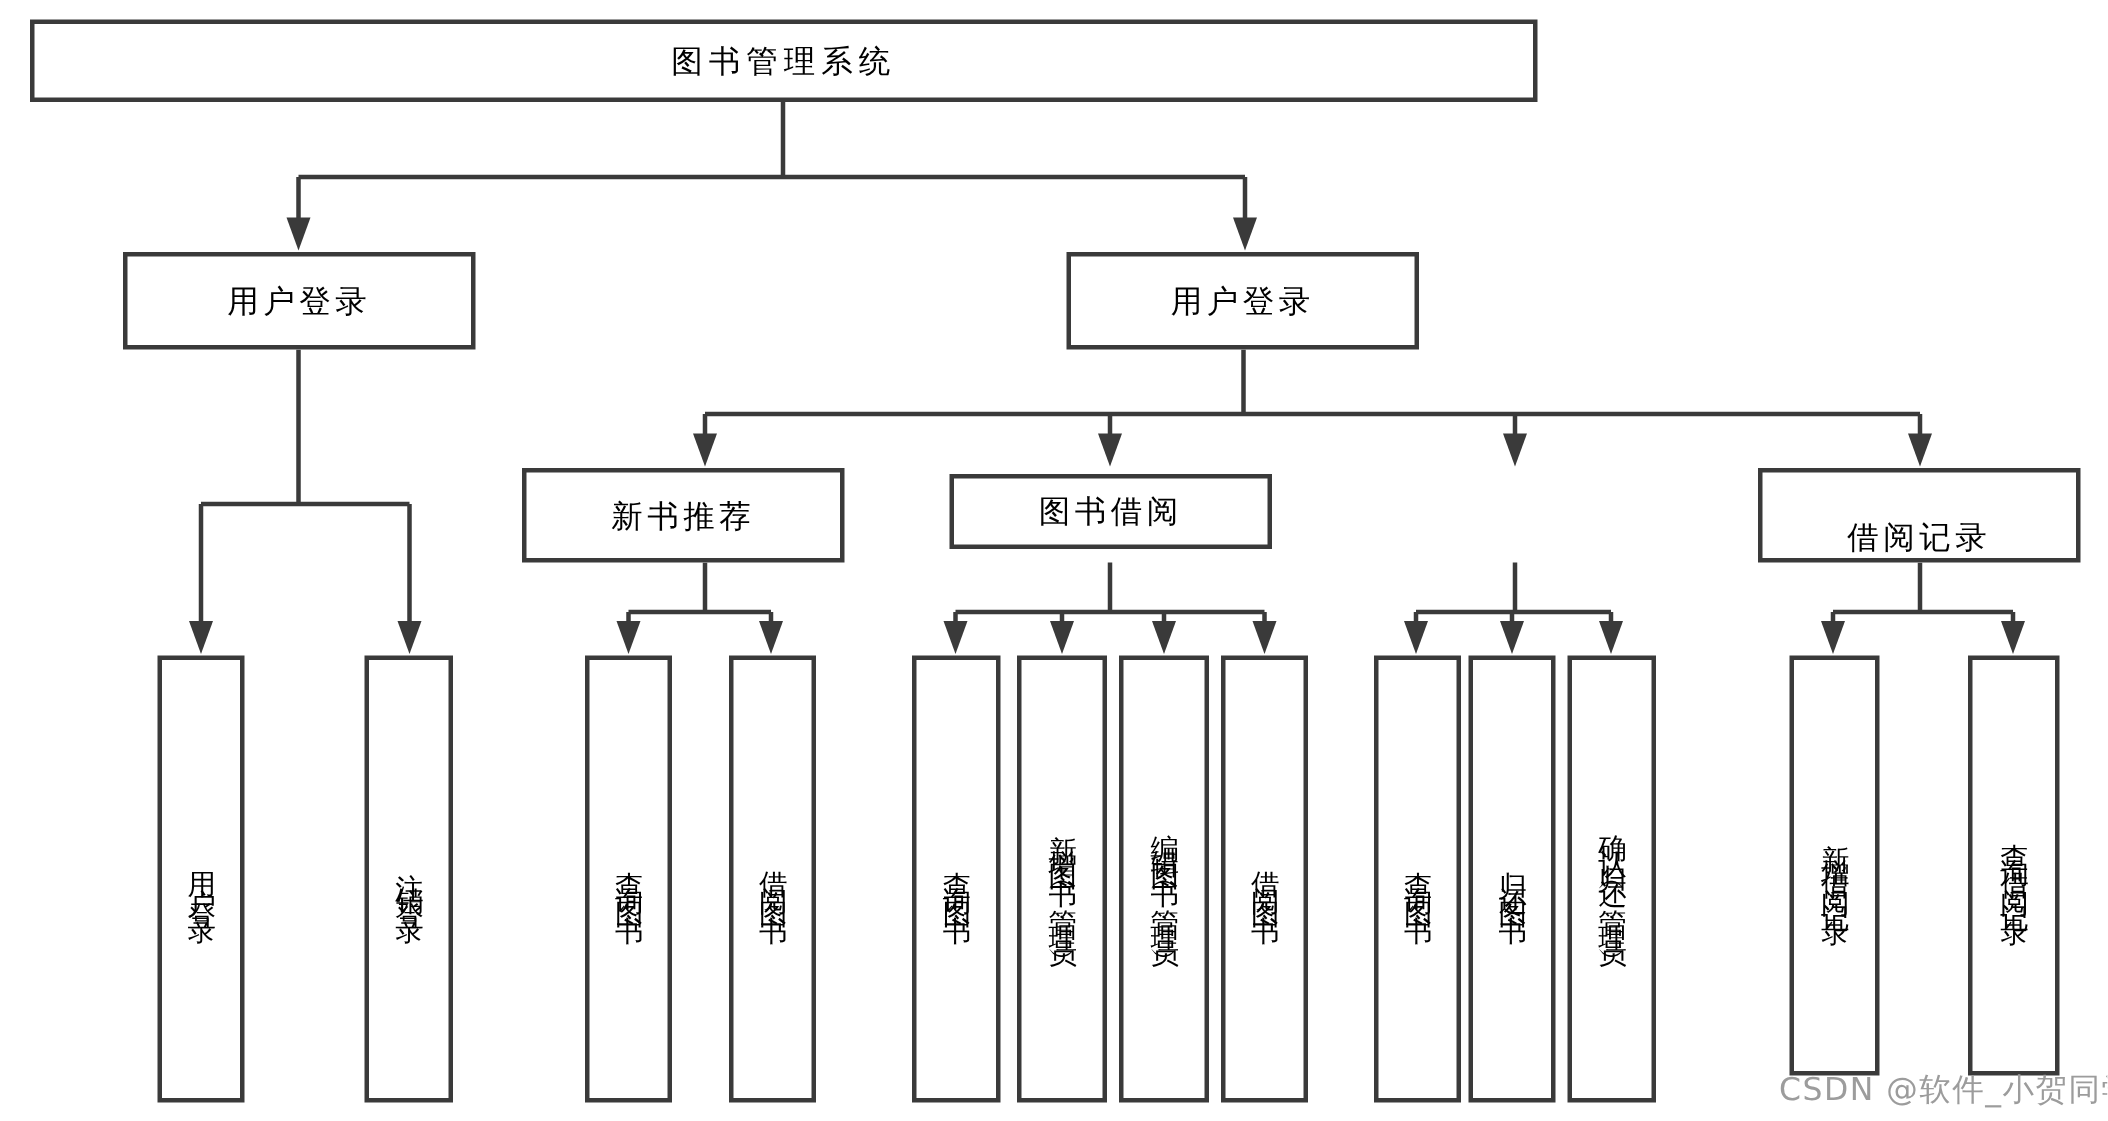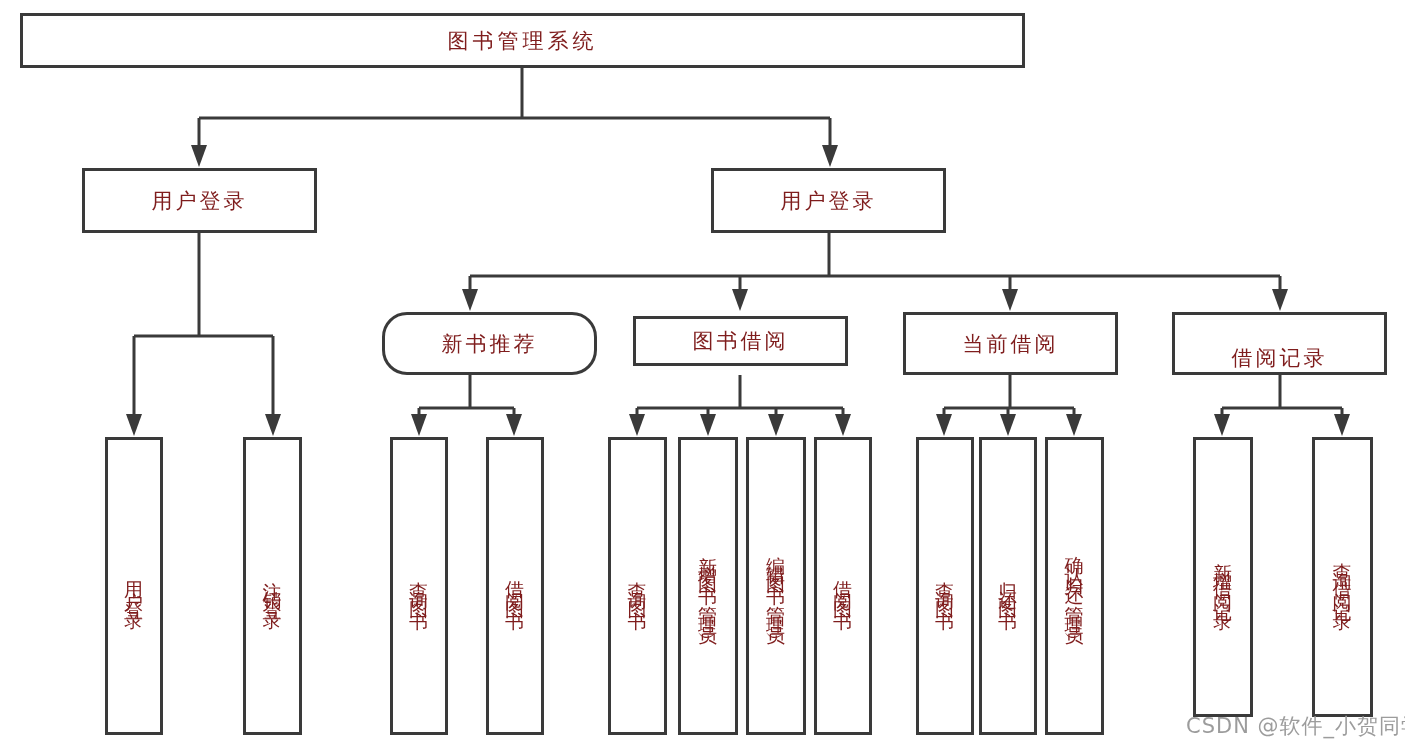--- a/index.html
+++ b/index.html
@@ -3,21 +3,21 @@
 <meta charset="utf-8">
 <style>
   html,body{margin:0;padding:0;background:#ffffff;}
   .stage{
     position:relative;width:1405px;height:747px;background:#ffffff;
     font-family:"DejaVu Sans","Liberation Sans",sans-serif;overflow:hidden;
   }
   .wires{position:absolute;left:0;top:0;width:1405px;height:747px;pointer-events:none;}
   .node{
     position:absolute;box-sizing:border-box;border:3px solid #3a3a3a;background:#ffffff;
-    display:flex;align-items:center;justify-content:center;color:#7f1d1d;
+    display:flex;align-items:center;justify-content:center;color:#000000;
   }
   .node .lbl{white-space:nowrap;}
   .h .lbl{font-size:21px;letter-spacing:3px;}
   .v .lbl{writing-mode:vertical-rl;font-size:19px;letter-spacing:10px;line-height:1;}
   .title .lbl{font-size:21px;letter-spacing:4px;}
   .watermark{
     position:absolute;left:1186px;top:712px;font-size:21px;color:#9c9c9c;
     letter-spacing:1px;white-space:nowrap;
   }
 </style>
@@ -70,28 +70,25 @@
     <span class="lbl">图书管理系统</span>
   </div>
 
   <div class="node h" style="left:82px;top:168px;width:235px;height:65px;">
     <span class="lbl">用户登录</span>
   </div>
   <div class="node h" style="left:711px;top:168px;width:235px;height:65px;">
     <span class="lbl">用户登录</span>
   </div>
 
-  <div class="node h" style="left:382px;top:312px;width:215px;height:63px;border-radius:25px;">
+  <div class="node h" style="left:348px;top:312px;width:215px;height:63px;">
     <span class="lbl">新书推荐</span>
   </div>
   <div class="node h" style="left:633px;top:316px;width:215px;height:50px;">
     <span class="lbl">图书借阅</span>
-  </div>
-  <div class="node h" style="left:903px;top:312px;width:215px;height:63px;">
-    <span class="lbl">当前借阅</span>
   </div>
   <div class="node h" style="left:1172px;top:312px;width:215px;height:63px;align-items:flex-end;">
     <span class="lbl">借阅记录</span>
   </div>
 
   <div class="node v" style="left:105px;top:437px;width:58px;height:298px;">
     <span class="lbl">用户登录</span>
   </div>
   <div class="node v" style="left:243px;top:437px;width:59px;height:298px;">
     <span class="lbl">注销登录</span>

